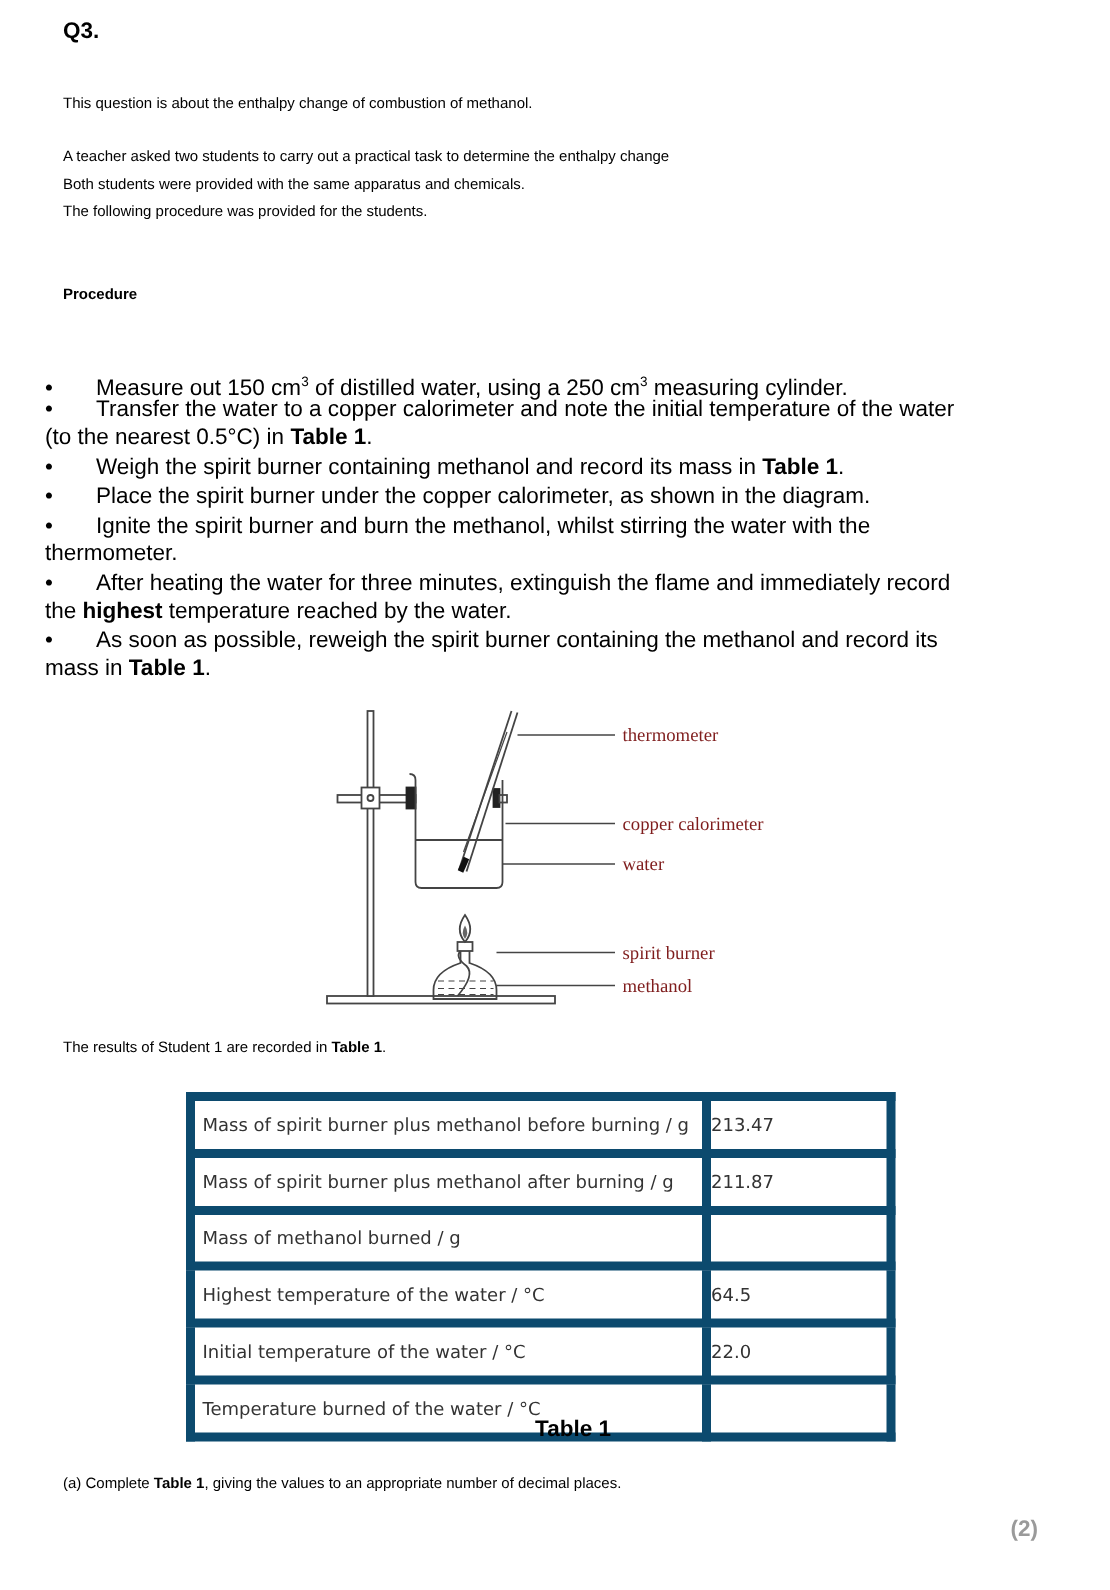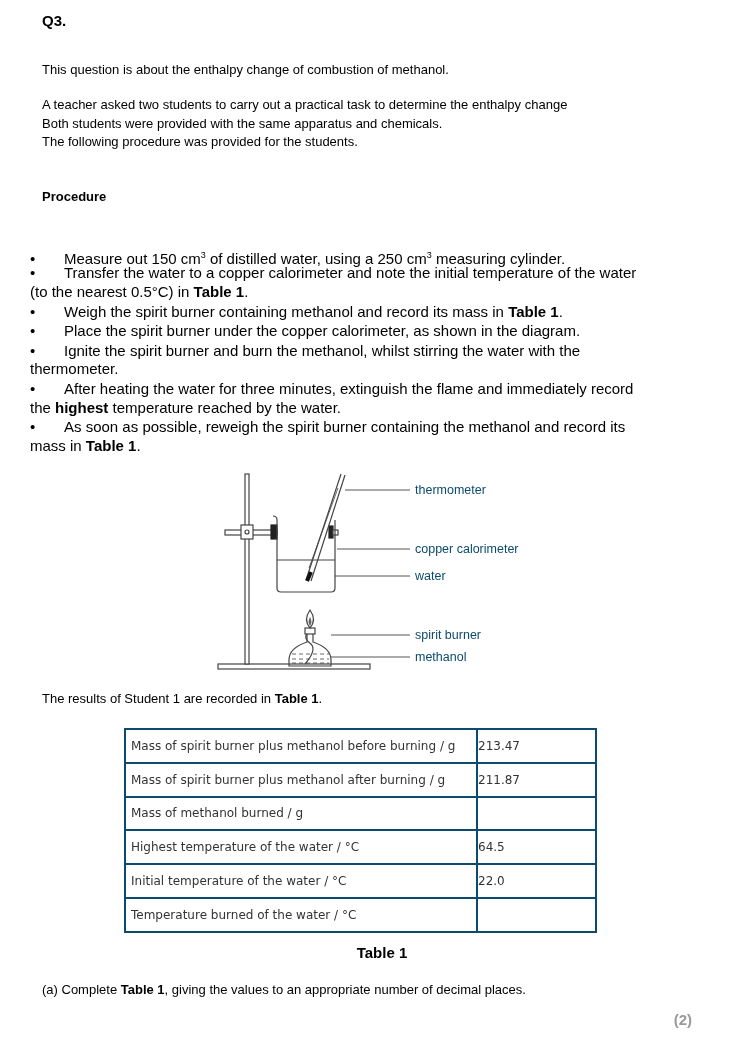--- a/index.html
+++ b/index.html
@@ -1,29 +1,29 @@
 <!DOCTYPE html>
 <html><head>
 <meta charset="utf-8">
 <style>
   html, body { margin: 0; padding: 0; background: #ffffff; }
   body { width: 740px; height: 1060px; position: relative; overflow: hidden;
          font-family: "Liberation Sans", sans-serif; color: #000; font-size: 15px; }
   .abs { position: absolute; margin-left: 12px; }
   .q-title { left: 30px; top: 12px; font-weight: bold; font-size: 15px; }
-  .para { left: 30px; line-height: 18.5px; font-size: 13px; white-space: nowrap; }
+  .para { left: 30px; line-height: 18.5px; font-size: 10px; white-space: nowrap; }
   .bold { font-weight: bold; }
   .bullet-line { position: absolute; left: 30px; white-space: nowrap; line-height: 18.5px; font-size: 15px; }
   .bullet-dot { display: inline-block; width: 34px; }
   sup { font-size: 9px; vertical-align: 6px; line-height: 0; }
   .diagram { left: 195px; top: 468px; width: 340px; height: 210px; }
-  .diag-label { font-family: Liberation Sans, sans-serif; font-size: 12.5px; color: #0c4a6e; position: absolute; white-space: nowrap; }
+  .diag-label { font-family: Liberation Serif, serif; font-size: 12.5px; color: #7f1d1d; position: absolute; white-space: nowrap; }
   table.results { position: absolute; left: 124px; top: 728px; width: 473px; border-collapse: collapse;
                   font-family: "DejaVu Sans", sans-serif; font-size: 12px; color: #333; }
-  table.results td { border: 2px solid #0c4a6e; height: 31.8px; padding: 0 0 0 5px; }
+  table.results td { border: 6px solid #0c4a6e; height: 31.8px; padding: 0 0 0 5px; }
   table.results td.val { width: 117px; padding: 0; }
   .table-caption { left: 0; width: 740px; top: 944px; text-align: center; font-weight: bold; font-size: 15px; }
   .marks { right: 48px; top: 1011px; font-weight: bold; color: #9a9a9a; font-size: 15px; }
 </style>
 </head>
 <body>
 
 <div class="abs q-title">Q3.</div>
 
 <div class="abs para" style="top:61px">This question is about the enthalpy change of combustion of methanol.</div>

